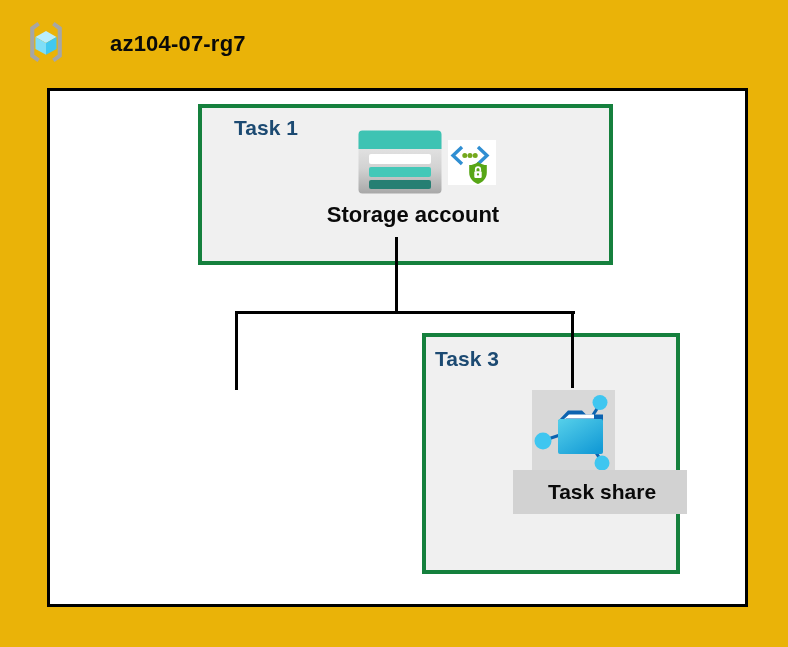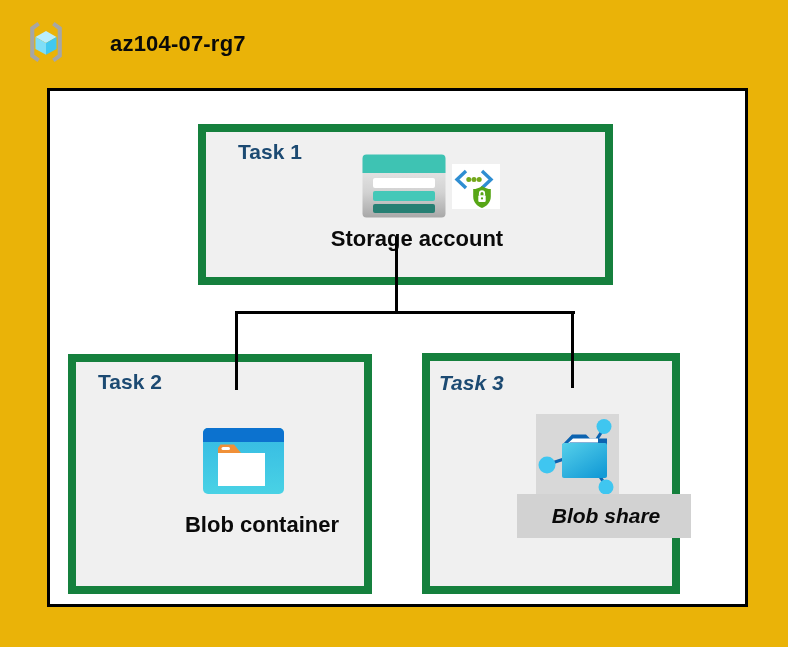--- a/index.html
+++ b/index.html
@@ -26,26 +26,25 @@
   .rg-boundary {
     position: absolute; left: 47px; top: 88px;
     width: 701px; height: 519px;
     background: #ffffff; border: 3px solid #000000;
   }
 
   
   .task-box {
     position: absolute;
     background: #f0f0f0;
-    border: 8px solid #15803d;
-    margin-top: 20px;
+    border: 4px solid #15803d;
   }
   .task1 { left: 198px; top: 104px; width: 415px; height: 161px; }
   .task2 { left: 68px;  top: 334px; width: 304px; height: 240px; }
-  .task3 { left: 422px; top: 333px; width: 258px; height: 241px; font-style: italic; }
+  .task3 { left: 422px; top: 333px; width: 258px; height: 241px; }
 
   .task-label {
     position: absolute;
     font-size: 21px; font-weight: 700; color: #1c4a72;
     white-space: nowrap;
   }
   .task1 .task-label { left: 32px; top: 8px; }
   .task2 .task-label { left: 22px; top: 8px; }
   .task3 .task-label { left: 9px;  top: 10px; }
 
@@ -132,41 +131,20 @@
         <path d="M30,22 C33,24.3 35.8,25 38.8,25.1 V32.5 C38.8,38.5 34.7,42.3 30,44 C25.3,42.3 21.2,38.5 21.2,32.5 V25.1 C24.2,25 27,24.3 30,22 Z" fill="#57a616"></path>
         <path d="M27.7,31.5 v-2.1 a2.3,2.3 0 0 1 4.6,0 v2.1" fill="none" stroke="#ffffff" stroke-width="1.6"></path>
         <rect x="26.3" y="31.3" width="7.4" height="6.6" rx="1.2" fill="#ffffff"></rect>
         <circle cx="30" cy="34.4" r="1.1" fill="#57a616"></circle>
       </svg>
     </div>
 
     <div class="item-label">Storage account</div>
   </div>
 
-  <div class="task-box task2">
-    <div class="task-label">Task 2</div>
-
-    <div class="blob-icon">
-      <svg viewBox="0 0 81 66">
-        <defs>
-          <linearGradient id="blobbody" x1="0" y1="0" x2="0" y2="1">
-            <stop offset="0" stop-color="#35b9e3"></stop>
-            <stop offset="1" stop-color="#49d2e5"></stop>
-          </linearGradient>
-        </defs>
-        <rect x="0" y="0" width="81" height="66" rx="5" fill="url(#blobbody)"></rect>
-        <path d="M5,0 h71 a5,5 0 0 1 5,5 V14 H0 V5 a5,5 0 0 1 5,-5 Z" fill="#0c72cf"></path>
-        <polygon points="15,25 15,20 17.5,16.5 31,16.5 38,25" fill="#f09038"></polygon>
-        <rect x="18.5" y="19" width="8.5" height="3" rx="1.5" fill="#ffffff"></rect>
-        <rect x="15" y="25" width="47" height="33" fill="#ffffff"></rect>
-      </svg>
-    </div>
-
-    <div class="item-label">Blob container</div>
-  </div>
 
   <div class="task-box task3">
     <div class="task-label">Task 3</div>
 
     <div class="fs-icon-bg">
       <svg viewBox="0 0 83 80">
         <defs>
           <linearGradient id="fsbody" x1="0" y1="0" x2="0.8" y2="1">
             <stop offset="0" stop-color="#56d0ea"></stop>
             <stop offset="1" stop-color="#149bd6"></stop>
@@ -178,21 +156,21 @@
         <path d="M26,31 L36,20.5 H50 L54,24.5 H71 V31 Z" fill="#0c63b0"></path>
         <polygon points="30,31 37,24.5 62,24.5 62,28.5 34,28.5" fill="#ffffff"></polygon>
         <rect x="26" y="29" width="45" height="35" rx="2" fill="url(#fsbody)"></rect>
         <circle cx="68" cy="12.5" r="7.5" fill="#3fc6f0"></circle>
         <circle cx="11" cy="51" r="8.5" fill="#3fc6f0"></circle>
         <circle cx="70" cy="73" r="7.5" fill="#3fc6f0"></circle>
       </svg>
     </div>
 
     <div class="fs-label-bg">
-      <div class="item-label">Blob share</div>
+      <div class="item-label">Task share</div>
     </div>
   </div>
 
   <div class="line line-v1"></div>
   <div class="line line-h"></div>
   <div class="line line-v2"></div>
   <div class="line line-v3"></div>
 
 </div>
 

